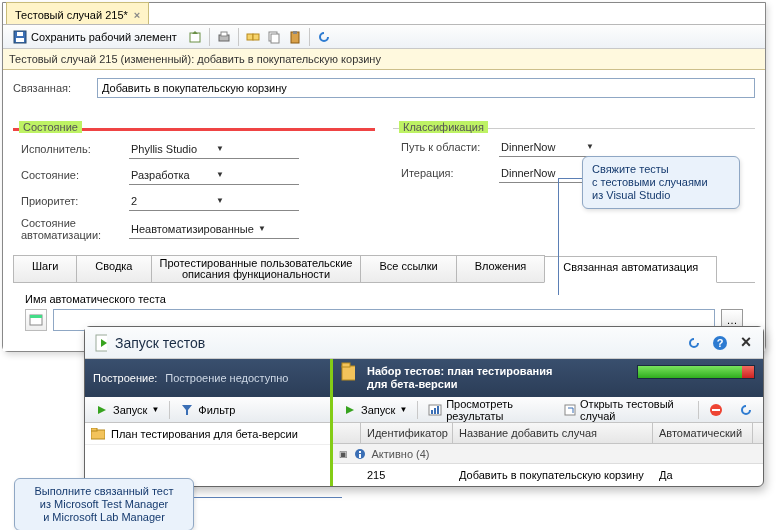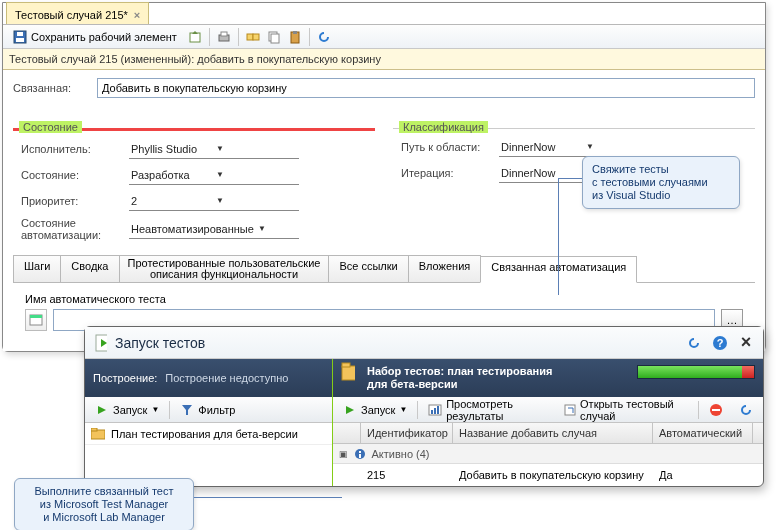--- a/index.html
+++ b/index.html
@@ -22,38 +22,38 @@
 .group{flex:1}
 .group-title{color:#555;margin-bottom:12px;padding:0 4px;background:#bef264;position:relative;top:17px;left:6px;display:inline-block}
 .group-box{padding:8px 8px 4px}
 .sel{display:flex;align-items:center;border-bottom:1px solid #888;height:20px;width:170px}
 .sel span{flex:1;padding:0 2px;color:#222}
 .sel .dd{font-size:8px;color:#333}
 .lbl{display:inline-block;width:168px;color:#444}
 .group .lbl{width:108px}
 .class-group .lbl{width:98px}
 .tabs{display:flex;border-bottom:1px solid #b8b8b8;margin-top:4px}
-.tab{padding:4px 10px;border:1px solid #b8b8b8;border-bottom:none;margin-right:-1px;background:linear-gradient(#fcfcfc,#ececec);cursor:pointer;white-space:nowrap;text-align:center}
+.tab{padding:4px 18px;border:1px solid #b8b8b8;border-bottom:none;margin-right:-1px;background:linear-gradient(#fcfcfc,#ececec);cursor:pointer;white-space:nowrap;text-align:center}
 .tab.double{line-height:11px;padding:2px 8px}
 .tab.active{background:#fff;border-bottom:1px solid #fff;position:relative;top:1px}
 .tab-body{padding:10px 12px 14px;background:#fff}
 .at-row{display:flex;align-items:center;gap:6px}
 .at-icon{width:22px;height:22px;border:1px solid #bbb;background:linear-gradient(#fff,#eee);display:flex;align-items:center;justify-content:center}
 .at-input{flex:1;height:22px;border:1px solid #8fa7c4;background:#fff}
 .at-btn{width:22px;height:22px;border:1px solid #999;background:linear-gradient(#fff,#e6e6e6);display:flex;align-items:center;justify-content:center;cursor:pointer}
 
 .callout{position:absolute;background:#eaf2fb;border:1px solid #8fa7c4;border-radius:6px;padding:6px 9px;color:#153a6e;line-height:13px;box-shadow:1px 2px 4px rgba(0,0,0,.12)}
 .callout-line{position:absolute;background:#5b7fb5}
 
 .runner{position:absolute;left:84px;top:326px;width:680px;background:#fff;border:1px solid #666;border-radius:6px;box-shadow:2px 4px 10px rgba(0,0,0,.25)}
 .rn-head{background:linear-gradient(#fbfcfd,#eef3f7);height:32px;display:flex;align-items:center;padding:0 8px;border-bottom:1px solid #ccc;gap:8px}
 .rn-head .title{font-size:14px;font-weight:normal;color:#1b2d45;flex:1}
 .rn-head .ic{width:18px;height:18px;cursor:pointer;display:flex;align-items:center;justify-content:center}
 .rn-body{display:flex}
-.rn-left{width:248px;border-right:1px solid #84cc16}
+.rn-left{width:248px;border-right:3px solid #84cc16}
 .band{background:linear-gradient(#394f6e,#2b3d57);color:#fff;padding:6px 8px;display:flex;align-items:center;gap:8px}
 .band .sub{color:#cfd9e6}
 .rn-right{flex:1}
 .band-r{display:flex;align-items:flex-start;gap:12px}
 .band-r .txt{flex:1;line-height:13px}
 .prog{width:118px;height:14px;border:1px solid #1a2a3f;background:#0d1a2a;display:flex}
 .prog .g{flex:1;background:linear-gradient(#79e35d,#2fae1e)}
 .prog .r{width:12px;background:linear-gradient(#f26a5c,#c22)}
 .tbar2{background:linear-gradient(#fdfdfd,#e8ecf0);height:26px;border-bottom:1px solid #c4c4c4;display:flex;align-items:center;padding:0 4px;gap:4px}
 .btn2{height:20px;border:1px solid transparent;padding:0 5px;display:flex;align-items:center;gap:4px;cursor:pointer}

